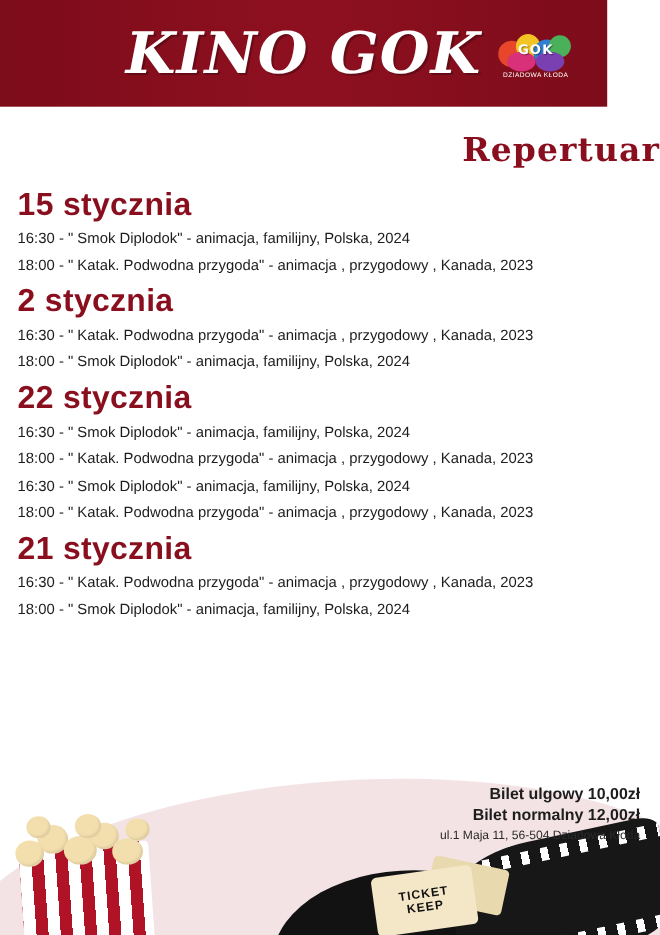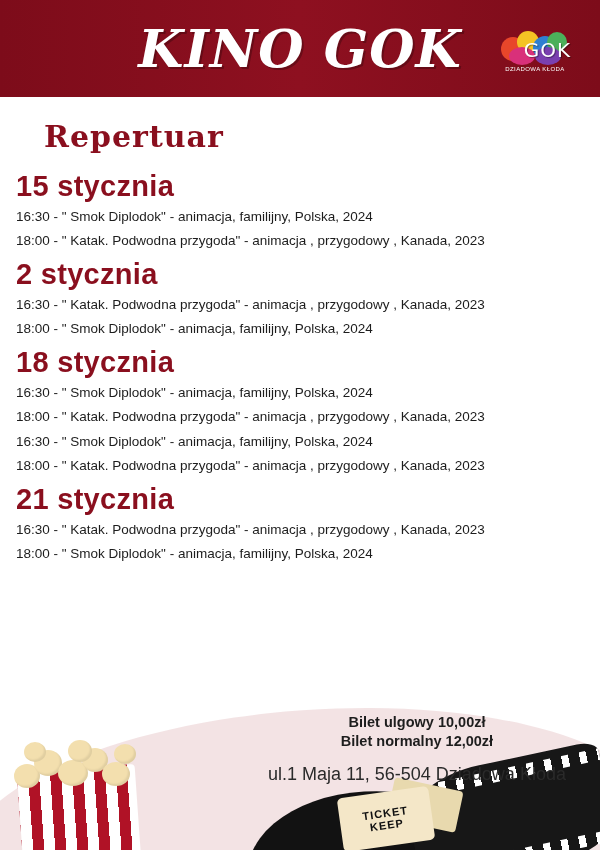--- a/index.html
+++ b/index.html
@@ -9,21 +9,21 @@
     height: 850px;
     background: #ffffff;
     font-family: "Liberation Sans", sans-serif;
     overflow: hidden;
     position: relative;
   }
 
   
   .header {
     position: relative;
-    width: 600px;
+    width: 552px;
     height: 97px;
     background: #8a0f1e;
     background: linear-gradient(90deg,#7d0c1a 0%, #8e1020 50%, #7d0c1a 100%);
     display: flex;
     align-items: center;
     justify-content: center;
   }
   .header-title {
     font-family: "DejaVu Serif", serif;
     font-weight: bold;
@@ -50,40 +50,40 @@
     width: 72px;
     height: 36px;
   }
   .logo-blob {
     position: absolute;
     border-radius: 50%;
   }
   .logo-text {
     position: absolute;
     left: 0; right: 0; top: 7px;
-    text-align: right;
+    text-align: center;
     font-family: "DejaVu Sans", sans-serif;
-    font-weight: normal;
-    font-size: 20px;
+    font-weight: bold;
+    font-size: 12px;
     color: #ffffff;
     letter-spacing: 1px;
     text-shadow: 1px 1px 1px rgba(0,0,0,0.4);
   }
   .logo-sub {
     font-family: "Liberation Sans", sans-serif;
     font-size: 6px;
     color: #ffffff;
     letter-spacing: 0.4px;
     margin-top: -1px;
     white-space: nowrap;
   }
 
   
   .repertuar {
-    text-align: left;
+    text-align: right;
     font-family: "DejaVu Serif", serif;
     font-weight: bold;
     color: #8a0f1e;
     font-size: 30px;
     letter-spacing: 1px;
     margin-top: 22px;
     padding-left: 44px;
   }
 
   
@@ -125,35 +125,35 @@
     background: #efd9db;
     border-radius: 50% 50% 0 0 / 60% 60% 0 0;
     transform: rotate(-4deg);
     opacity: 0.75;
   }
   .footer-text {
     position: absolute;
     right: 18px;
     top: 14px;
     width: 330px;
-    text-align: center;
+    text-align: right;
     z-index: 5;
   }
   .price-line {
     font-family: "Liberation Sans", sans-serif;
     font-weight: bold;
     color: #1d1d1d;
     font-size: 14.5px;
     margin-bottom: 3px;
   }
   .address-line {
     font-family: "Liberation Sans", sans-serif;
     color: #2a2a2a;
-    font-size: 18px;
-    margin-top: 15px;
+    font-size: 11px;
+    margin-top: 5px;
   }
 
   
   .popcorn-box {
     position: absolute;
     left: 20px;
     bottom: -14px;
     width: 118px;
     height: 96px;
     background: repeating-linear-gradient(90deg,#ffffff 0 11px,#b01226 11px 22px);
@@ -268,21 +268,21 @@
     <div class="screening">18:00 - " Katak. Podwodna przygoda" - animacja , przygodowy , Kanada, 2023</div>
   </div>
 
   <div class="day-block">
     <div class="day-date">2 stycznia</div>
     <div class="screening">16:30 - " Katak. Podwodna przygoda" - animacja , przygodowy , Kanada, 2023</div>
     <div class="screening">18:00 - " Smok Diplodok" - animacja, familijny, Polska, 2024</div>
   </div>
 
   <div class="day-block">
-    <div class="day-date">18 stycznia</div>
+    <div class="day-date">22 stycznia</div>
     <div class="screening">16:30 - " Smok Diplodok" - animacja, familijny, Polska, 2024</div>
     <div class="screening">18:00 - " Katak. Podwodna przygoda" - animacja , przygodowy , Kanada, 2023</div>
   </div>
 
   <div class="day-block">
     <div class="screening">16:30 - " Smok Diplodok" - animacja, familijny, Polska, 2024</div>
     <div class="screening">18:00 - " Katak. Podwodna przygoda" - animacja , przygodowy , Kanada, 2023</div>
   </div>
 
   <div class="day-block">

